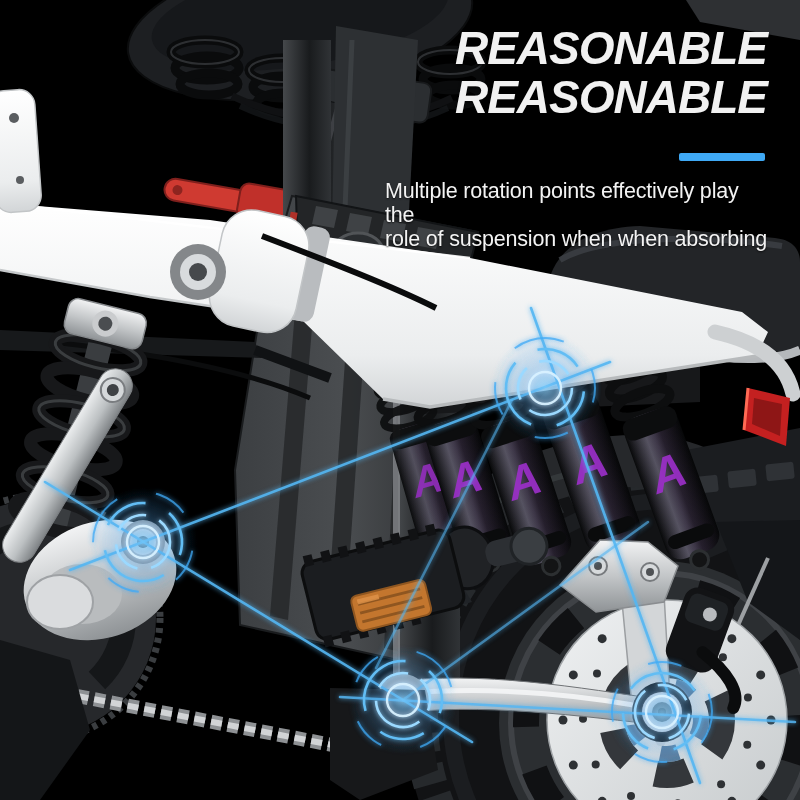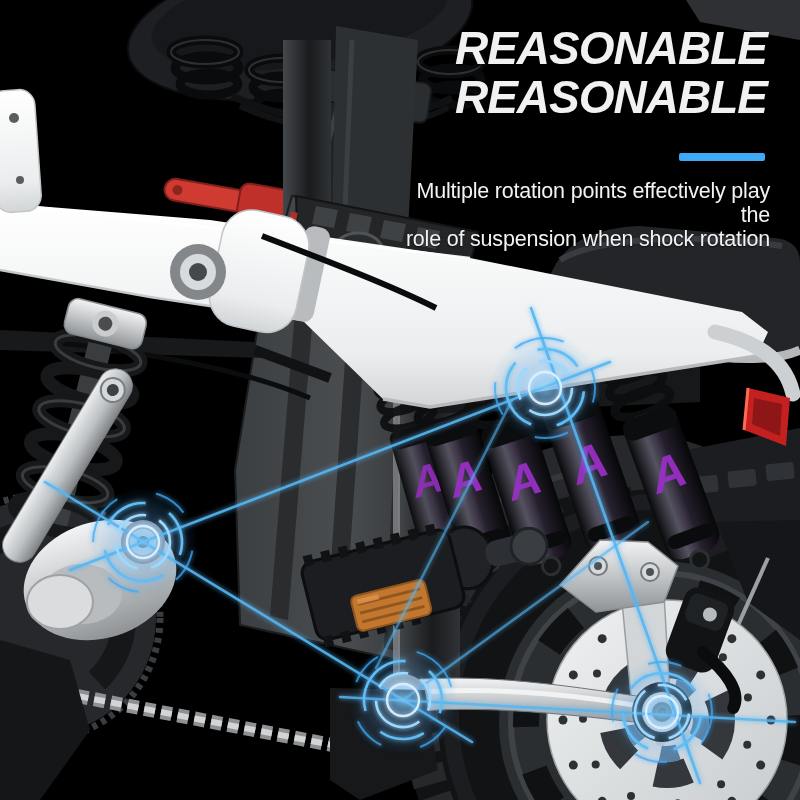--- a/index.html
+++ b/index.html
@@ -5,21 +5,21 @@
   html,body{margin:0;padding:0;background:#000;}
   #page{position:relative;width:800px;height:800px;background:#000;overflow:hidden;
         font-family:"Liberation Sans","DejaVu Sans",sans-serif;}
   #scene{position:absolute;left:0;top:0;}
   .headline{position:absolute;top:24px;right:33px;text-align:center;
             font-style:italic;font-weight:bold;font-size:46px;line-height:49px;
             letter-spacing:-1px;color:#f1f1f1;
             text-shadow:0 2px 3px rgba(0,0,0,.65);}
   .divider{position:absolute;top:153px;right:35px;width:86px;height:8px;
            border-radius:2px;background:#3fa9f5;}
-  .description{position:absolute;top:179px;right:30px;width:385px;text-align:right;
+  .description{position:absolute;top:179px;right:30px;width:385px;text-align:left;
                font-size:21.5px;line-height:24px;color:#f3f3f3;letter-spacing:-0.2px;
                text-shadow:0 1px 2px rgba(0,0,0,.7);}
 </style>
 </head>
 <body>
 
 <div id="page">
 
 <svg id="scene" width="800" height="800" viewBox="0 0 800 800">
   <defs>
@@ -460,16 +460,16 @@
 
 <div class="headline">
   <div>REASONABLE</div>
   <div>REASONABLE</div>
 </div>
 
 <div class="divider"></div>
 
 <div class="description">
   <div>Multiple rotation points effectively play the</div>
-  <div>role of suspension when shock rotation</div>
+  <div>role of suspension when when absorbing</div>
 </div>
 
 </div>
 
 </body></html>

